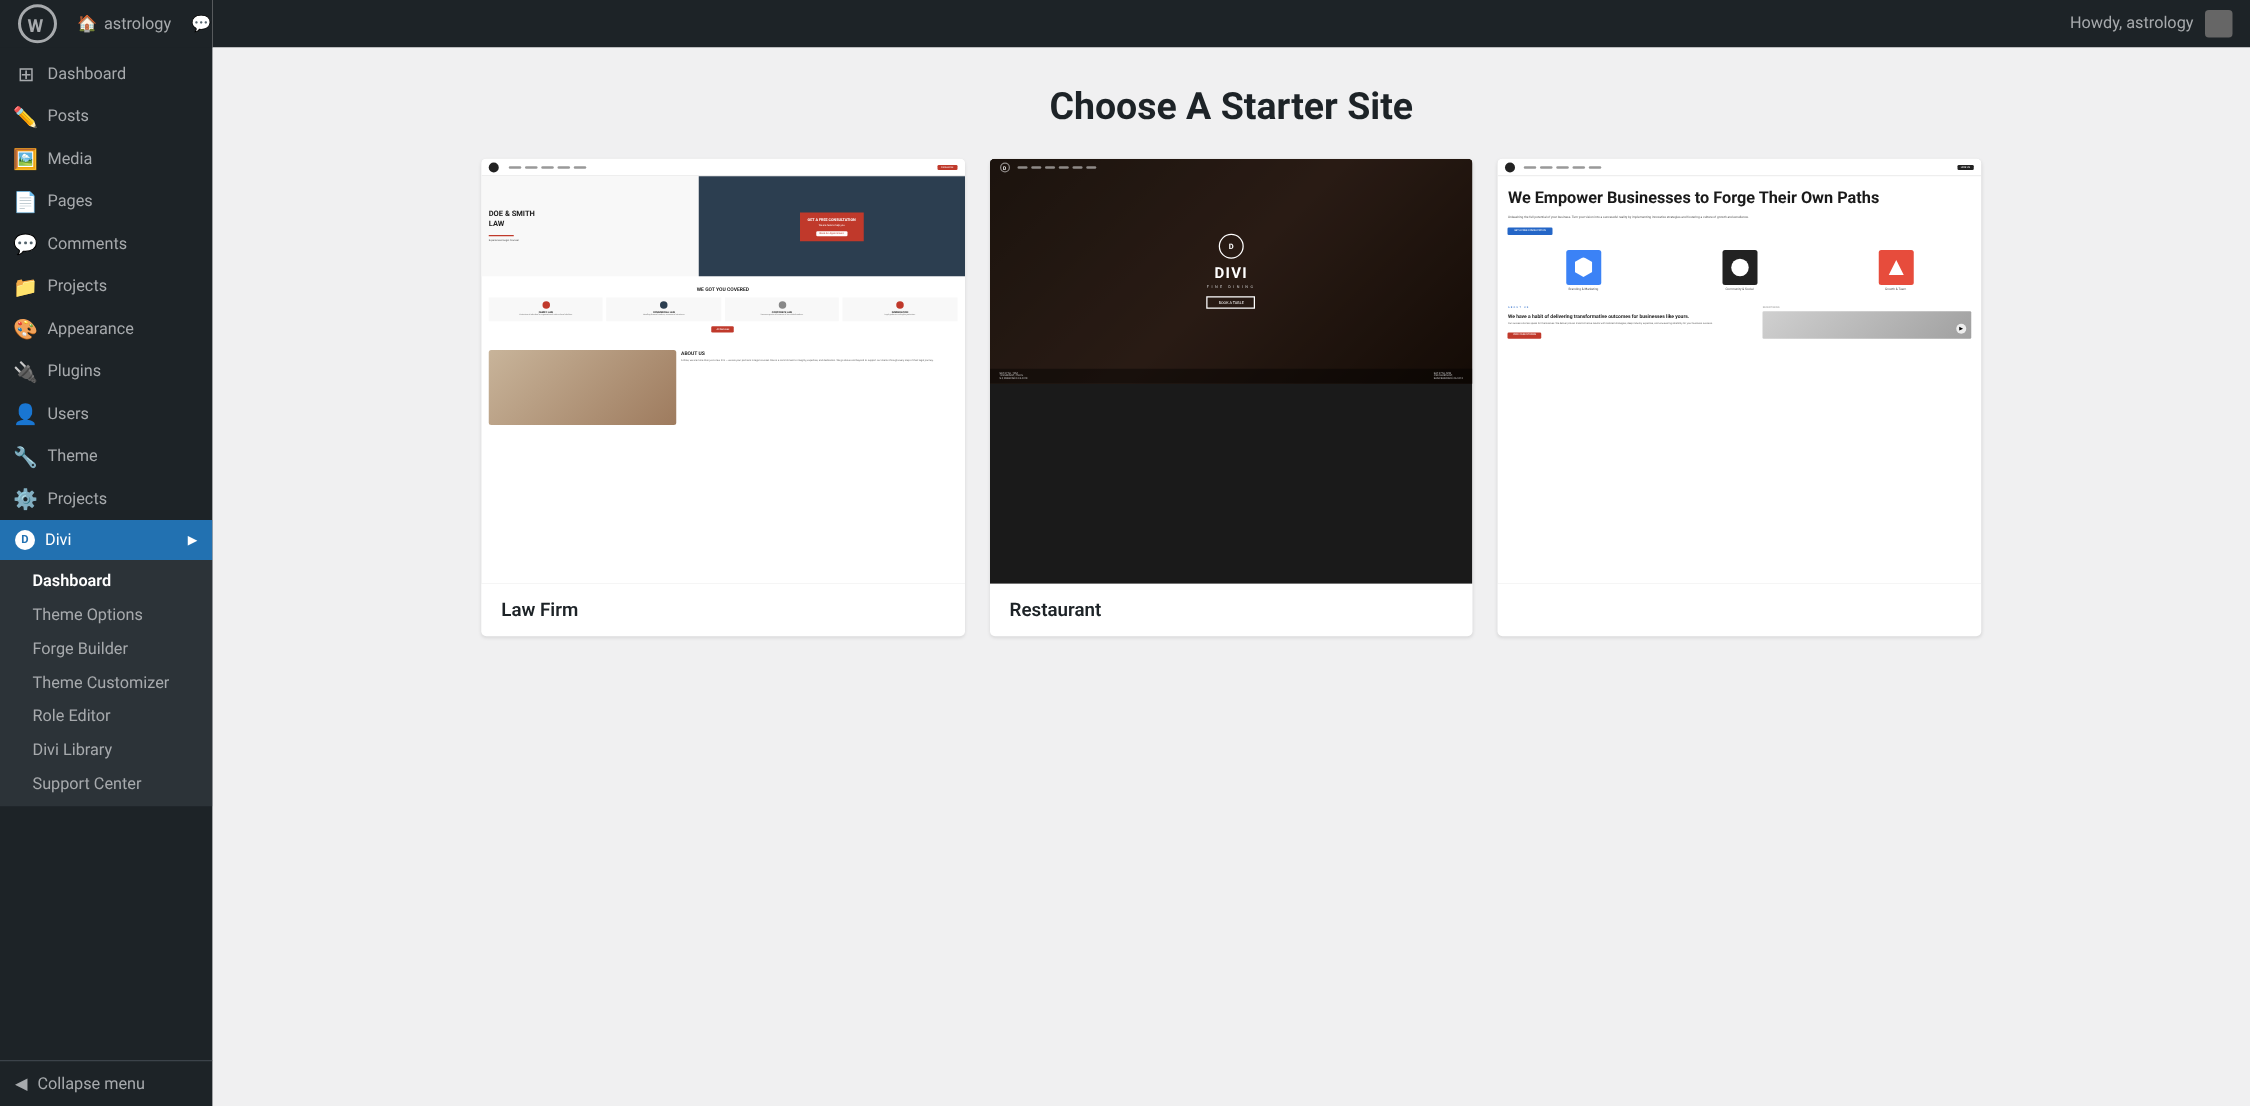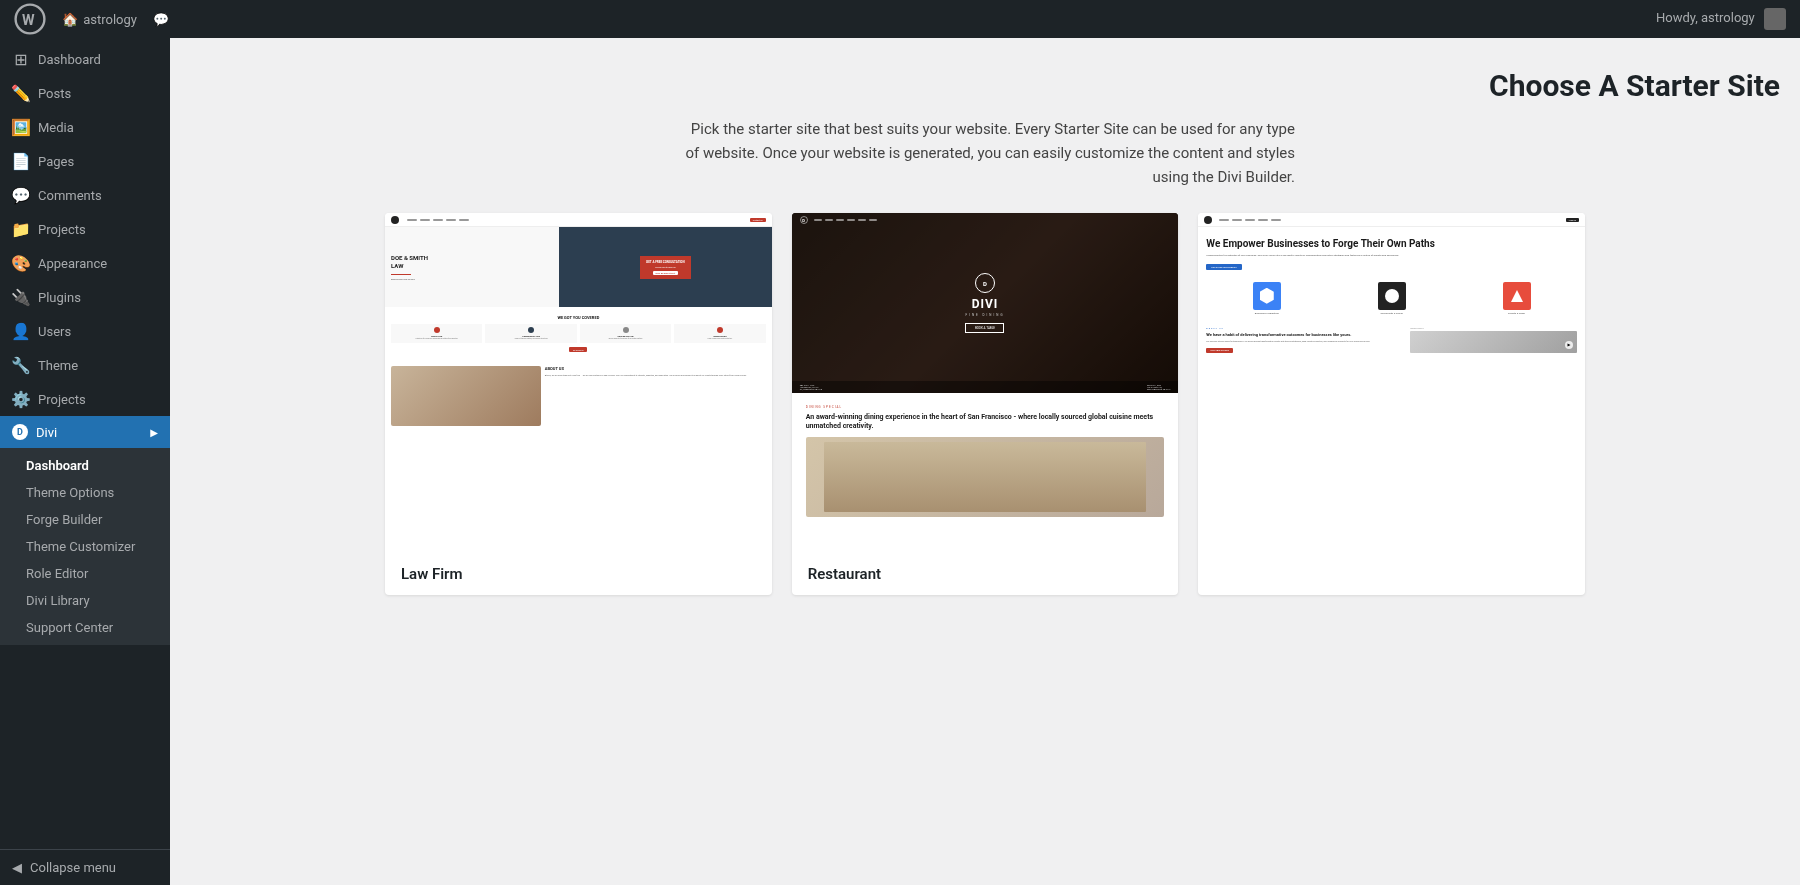--- a/index.html
+++ b/index.html
@@ -94,21 +94,21 @@
     }
 
     #content-area {
       flex: 1;
       overflow-y: auto;
       background: #f0f0f1;
       padding: 30px 20px 40px;
     }
 
     .page-heading {
-      text-align: right;
+      text-align: center;
       margin-bottom: 16px;
     }
 
     .page-heading h1 {
       font-size: 30px;
       font-weight: 700;
       color: #1d2327;
       margin-bottom: 14px;
     }
 
@@ -347,21 +347,21 @@
 
     .cons-logo { width: 8px; height: 8px; background: #222; border-radius: 50%; }
     .cons-nav-links { display: flex; gap: 3px; margin-left: 4px; }
     .cons-nav-link { width: 10px; height: 2px; background: #999; border-radius: 1px; }
     .cons-hire-btn { margin-left: auto; background: #222; color: #fff; padding: 1px 3px; border-radius: 1px; font-size: 2px; }
 
     .cons-hero {
       padding: 10px 8px 6px;
     }
 
-    .cons-hero-title { font-size: 10px; font-weight: 700; color: #1a1a1a; line-height: 1.3; margin-bottom: 4px; }
+    .cons-hero-title { font-size: 13px; font-weight: 700; color: #1a1a1a; line-height: 1.3; margin-bottom: 4px; }
     .cons-hero-body { font-size: 2.5px; color: #555; line-height: 1.5; margin-bottom: 6px; max-width: 65%; }
     .cons-cta { background: #2466c7; color: #fff; display: inline-block; padding: 2px 5px; font-size: 2px; border-radius: 1px; }
 
     .cons-shapes {
       display: flex;
       gap: 4px;
       padding: 6px 8px;
     }
 
     .cons-shape-item {
@@ -594,21 +594,20 @@
   <div class="admin-top-bar" style="justify-content: center;">
     <div class="admin-top-right">
       <span>Howdy, astrology</span>
       <span class="howdy-avatar"></span>
     </div>
   </div>
 
   <div id="content-area">
     <div class="page-heading">
       <h1>Choose A Starter Site</h1>
-      <p>Pick the starter site that best suits your website. Every Starter Site can be used for any type of website. Once your website is generated, you can easily customize the content and styles using the Divi Builder.</p>
     </div>
 
     <div class="starter-sites-grid">
 
       <div class="site-card">
         <div class="site-card-image">
           <div class="law-firm-preview">
 
             <div class="lf-nav">
               <div class="lf-logo"></div>
@@ -701,27 +700,20 @@
                 <div class="rest-logo-tag">FINE DINING</div>
                 <div class="rest-logo-btn">BOOK A TABLE</div>
               </div>
 
               <div style="position:absolute;bottom:0;left:0;right:0;display:flex;justify-content:space-between;padding:3px 8px;background:rgba(0,0,0,0.4);z-index:3;">
                 <div style="font-size:2px;color:#ccc;">SAT 27TH - 7PM<br>123 MAIN ST, 4TH FL<br>S.F, FRANCISCO CA 9418</div>
                 <div style="font-size:2px;color:#ccc;">SAT 27TH, 5PM<br>456 CHURCH ST,<br>SAN FRANCISCO CA 9412</div>
               </div>
             </div>
 
-            <div class="rest-content">
-              <div class="rest-eyebrow">DINING SPECIAL</div>
-              <div class="rest-title">An award-winning dining experience in the heart of San Francisco - where locally sourced global cuisine meets unmatched creativity.</div>
-              <div class="rest-img">
-                <div class="rest-img-inner"></div>
-              </div>
-            </div>
           </div>
         </div>
         <div class="site-card-label">Restaurant</div>
       </div>
 
       <div class="site-card">
         <div class="site-card-image">
           <div class="consultant-preview">
 
             <div class="cons-nav">

